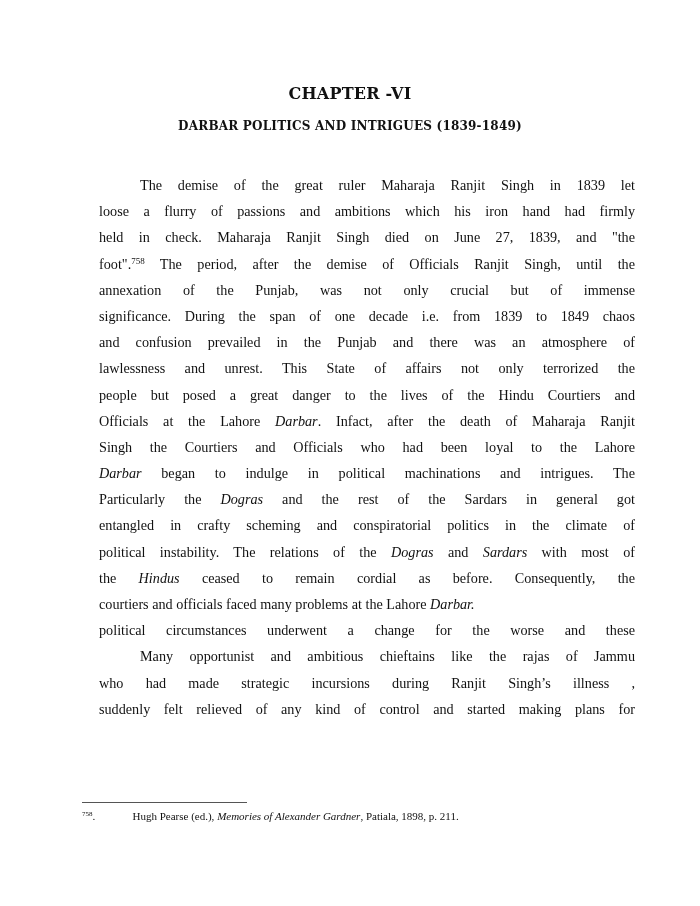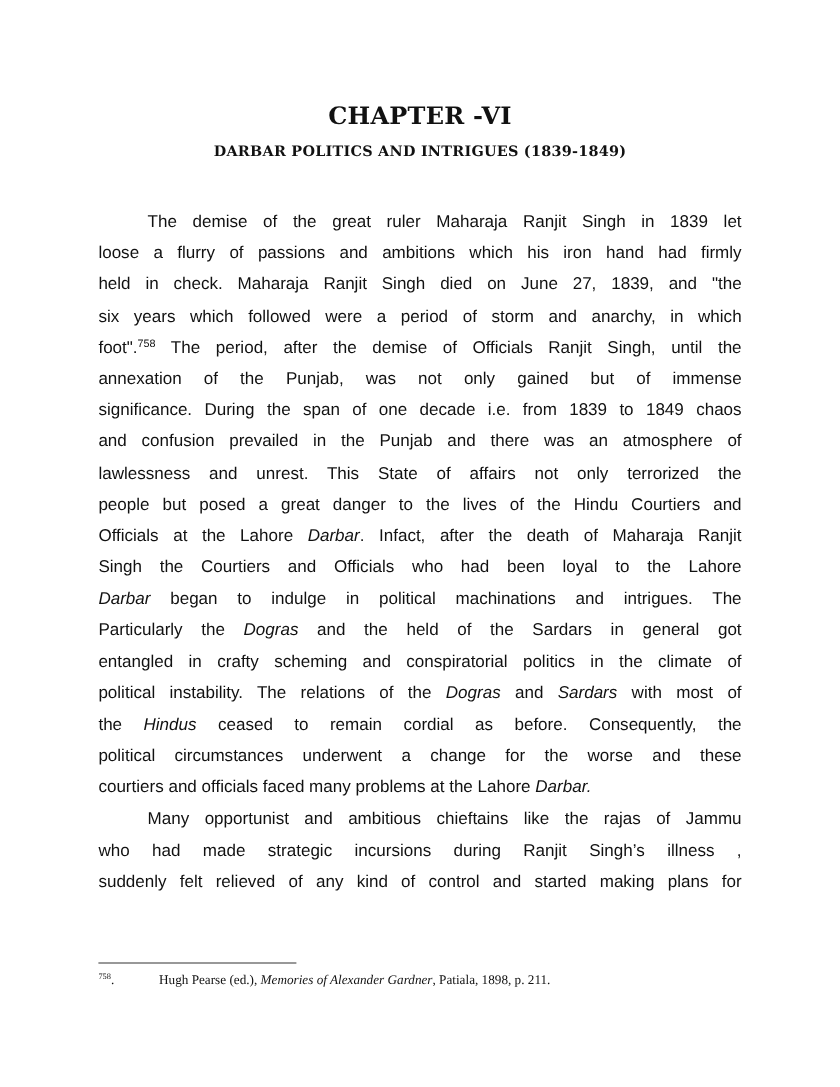--- a/index.html
+++ b/index.html
@@ -1,23 +1,23 @@
 <!DOCTYPE html>
 <html><head>
   <meta charset="utf-8">
   <style>
     html, body { margin: 0; padding: 0; background: #ffffff; }
     body { width: 700px; height: 906px; position: relative; overflow: hidden; color: #111; }
     .page { position: absolute; left: 82px; top: 0; width: 536px; }
     .chapter { position: absolute; top: 84px; left: 0; width: 536px; text-align: center;
-      font-family: "DejaVu Serif", serif; font-weight: bold; font-size: 20px; letter-spacing: 0.2px; }
+      font-family: "DejaVu Serif", serif; font-weight: bold; font-size: 16px; letter-spacing: 0.2px; }
     .title { position: absolute; top: 119px; left: 0; width: 536px; text-align: center;
       font-family: "DejaVu Serif", serif; font-weight: bold; font-size: 12px; letter-spacing: 0.2px; }
-    .body { position: absolute; top: 172px; left: 0; width: 536px;
-      font-family: Liberation Sans, sans-serif; font-size: 14.2px; line-height: 26.2px; }
+    .body { position: absolute; top: 172px; left: 17px; width: 536px;
+      font-family: Liberation Serif, serif; font-size: 14.2px; line-height: 26.2px; }
     .line { display: block; height: 26.2px; white-space: nowrap; text-align: justify; text-align-last: justify; }
     .line.last { text-align-last: left; }
     .line.indent { padding-left: 41px; }
     .body i { font-style: italic; }
     sup.fn { font-size: 9px; vertical-align: 5px; line-height: 0; }
     .rule { position: absolute; top: 802px; left: 0; width: 165px; height: 1px; background: #555; }
     .footnote { position: absolute; top: 810px; left: 0; width: 536px;
       font-family: "Liberation Serif", serif; font-size: 11px; }
     .footnote .num { font-size: 7px; vertical-align: 4px; }
     .footnote .dot { display: inline-block; width: 40px; }
@@ -25,36 +25,35 @@
 </head>
 <body>
 
 <div class="page">
   <div class="chapter">CHAPTER -VI</div>
   <div class="title">DARBAR POLITICS AND INTRIGUES (1839-1849)</div>
   <div class="body" id="body">
       <span class="line indent"><span>The demise of the great ruler Maharaja Ranjit Singh in 1839 let</span></span>
       <span class="line"><span>loose a flurry of passions and ambitions which his iron hand had firmly</span></span>
       <span class="line"><span>held in check. Maharaja Ranjit Singh died on June 27, 1839, and "the</span></span>
-      <span class="line"><span>six  years which followed were a period of storm and anarchy, in which</span></span>
       <span class="line"><span>foot".</span><sup class="fn">758</sup><span> The period, after the demise of Officials Ranjit Singh, until the</span></span>
-      <span class="line"><span>annexation of the Punjab, was not only gained but of immense</span></span>
+      <span class="line"><span>annexation of the Punjab, was not only crucial but of immense</span></span>
       <span class="line"><span>significance. During the span of one decade i.e. from 1839 to 1849 chaos</span></span>
       <span class="line"><span>and confusion prevailed in the Punjab and there was an atmosphere of</span></span>
       <span class="line"><span>lawlessness and unrest. This State of affairs not only terrorized the</span></span>
       <span class="line"><span>people but posed a great danger to the lives of the Hindu Courtiers and</span></span>
       <span class="line"><span>Officials at the Lahore </span><i>Darbar</i><span>. Infact, after the death of Maharaja Ranjit</span></span>
       <span class="line"><span>Singh the Courtiers and Officials who had been loyal to the Lahore</span></span>
       <span class="line"><i>Darbar</i><span> began to indulge in political machinations and intrigues. The</span></span>
-      <span class="line"><span>Particularly the </span><i>Dogras</i><span> and the held of the Sardars in general got</span></span>
+      <span class="line"><span>Particularly the </span><i>Dogras</i><span> and the rest of the Sardars in general got</span></span>
       <span class="line"><span>entangled in crafty scheming and conspiratorial politics in the climate of</span></span>
       <span class="line"><span>political instability. The relations of the </span><i>Dogras</i><span> and </span><i>Sardars</i><span> with most of</span></span>
       <span class="line"><span>the </span><i>Hindus</i><span> ceased to remain cordial as before. Consequently, the</span></span>
+      <span class="line last"><span>courtiers and officials faced many problems at the Lahore </span><i>Darbar.</i></span>
       <span class="line"><span>political circumstances underwent a change for the worse and these</span></span>
-      <span class="line last"><span>courtiers and officials faced many problems at the Lahore </span><i>Darbar.</i></span>
       <span class="line indent"><span>Many opportunist and ambitious chieftains like the rajas of Jammu</span></span>
       <span class="line"><span>who had made strategic incursions during Ranjit Singh’s illness ,</span></span>
       <span class="line"><span>suddenly felt relieved of any kind of control and started making plans for</span></span>
     </div>
   <div class="rule"></div>
   <div class="footnote">
     <span class="num">758</span><span class="dot">.</span><span>Hugh Pearse (ed.), </span><i>Memories of Alexander Gardner</i><span>, Patiala, 1898, p. 211.</span>
   </div>
 </div>
 

